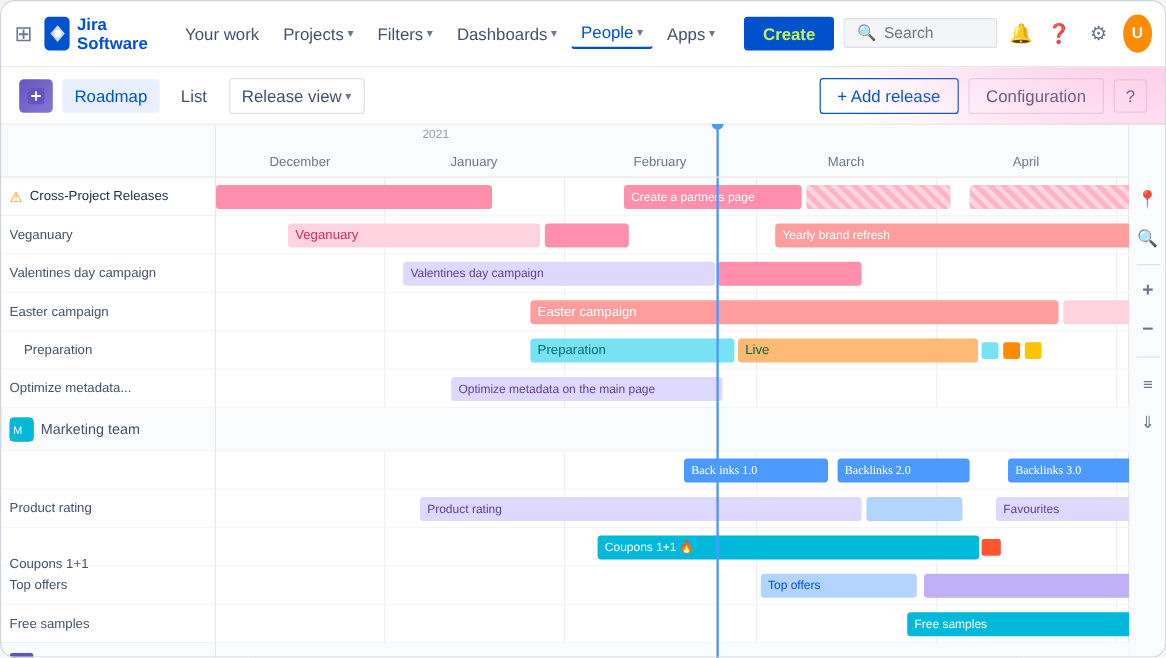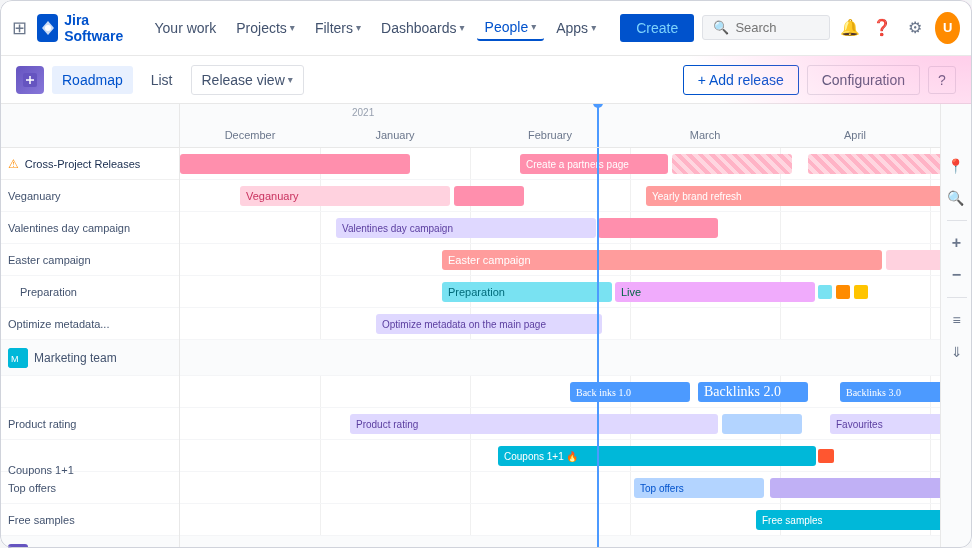--- a/index.html
+++ b/index.html
@@ -58,23 +58,23 @@
       cursor: pointer;
       display: flex;
       align-items: center;
       gap: 3px;
       white-space: nowrap;
     }
     .nav-item .chevron { font-size: 10px; color: #6b778c; }
     .nav-spacer { flex: 1; }
     .nav-create-btn {
       background: #0052cc;
-      color: #7dd3fc;
-      font-size: 14px;
-      font-weight: 400;
+      color: #bef264;
+      font-size: 14px;
+      font-weight: 700;
       padding: 6px 16px;
       border-radius: 3px;
       cursor: pointer;
       border: none;
     }
     .nav-search {
       display: flex;
       align-items: center;
       background: #f4f5f7;
       border: 1px solid #dfe1e6;
@@ -620,35 +620,35 @@
         <div class="bar bar-pink" style="left:418px;width:120px;"></div>
       </div>
 
       <div class="gantt-row">
         <div class="bar bar-salmon" style="left:262px;width:440px;color:#fff;font-size:11px;">Easter campaign</div>
         <div class="bar bar-light-pink" style="left:706px;width:80px;"></div>
       </div>
 
       <div class="gantt-row">
         <div class="bar bar-teal" style="left:262px;width:170px;font-size:11px;">Preparation</div>
-        <div class="bar" style="left:435px;width:200px;background:#f0abfc;color:#006644;font-size:11px;">Live</div>
+        <div class="bar" style="left:435px;width:200px;background:#fdba74;color:#006644;font-size:11px;">Live</div>
         <div class="bar" style="left:638px;width:14px;height:14px;top:9px;background:#79e2f2;border-radius:2px;padding:0;"></div>
         <div class="bar" style="left:656px;width:14px;height:14px;top:9px;background:#ff8b00;border-radius:2px;padding:0;"></div>
         <div class="bar" style="left:674px;width:14px;height:14px;top:9px;background:#ffc400;border-radius:2px;padding:0;"></div>
       </div>
 
       <div class="gantt-row">
         <div class="bar bar-light-purple" style="left:196px;width:226px;font-size:10px;color:#5b3ea0;">Optimize metadata on the main page</div>
       </div>
 
       <div class="gantt-row group-row"></div>
 
       <div class="gantt-row">
         <div class="bar bar-blue" style="left:390px;width:120px;font-size:10px;">Backlinks 1.0</div>
-        <div class="bar bar-blue" style="left:518px;width:110px;font-size:14px;">Backlinks 2.0</div>
+        <div class="bar bar-blue" style="left:518px;width:110px;font-size:10px;">Backlinks 2.0</div>
         <div class="bar bar-blue" style="left:660px;width:140px;font-size:10px;">Backlinks 3.0</div>
 
       </div>
 
       <div class="gantt-row">
         <div class="bar bar-light-purple" style="left:170px;width:368px;font-size:10px;color:#5b3ea0;">Product rating</div>
         <div class="bar bar-light-blue" style="left:542px;width:80px;"></div>
         <div class="bar bar-light-purple" style="left:650px;width:130px;font-size:10px;color:#5b3ea0;">Favourites</div>
 
       </div>

